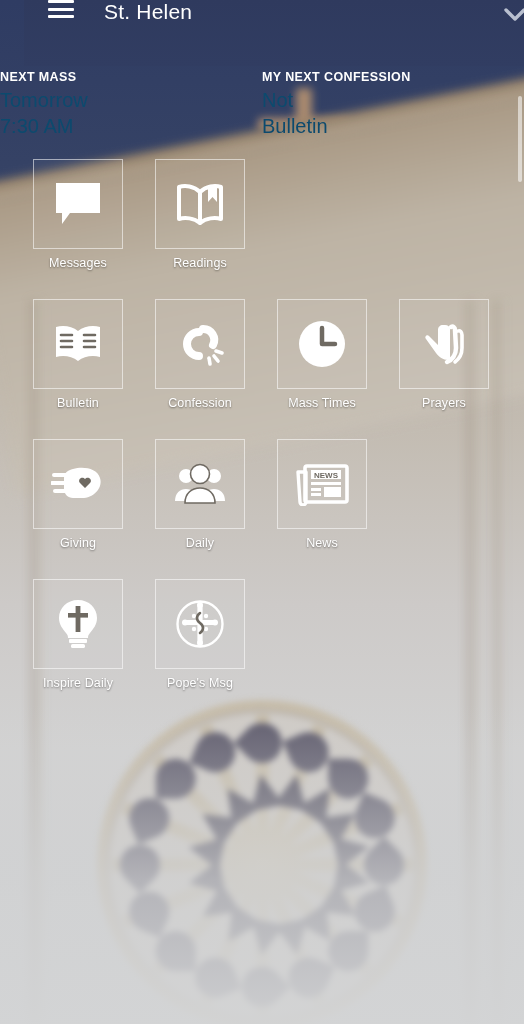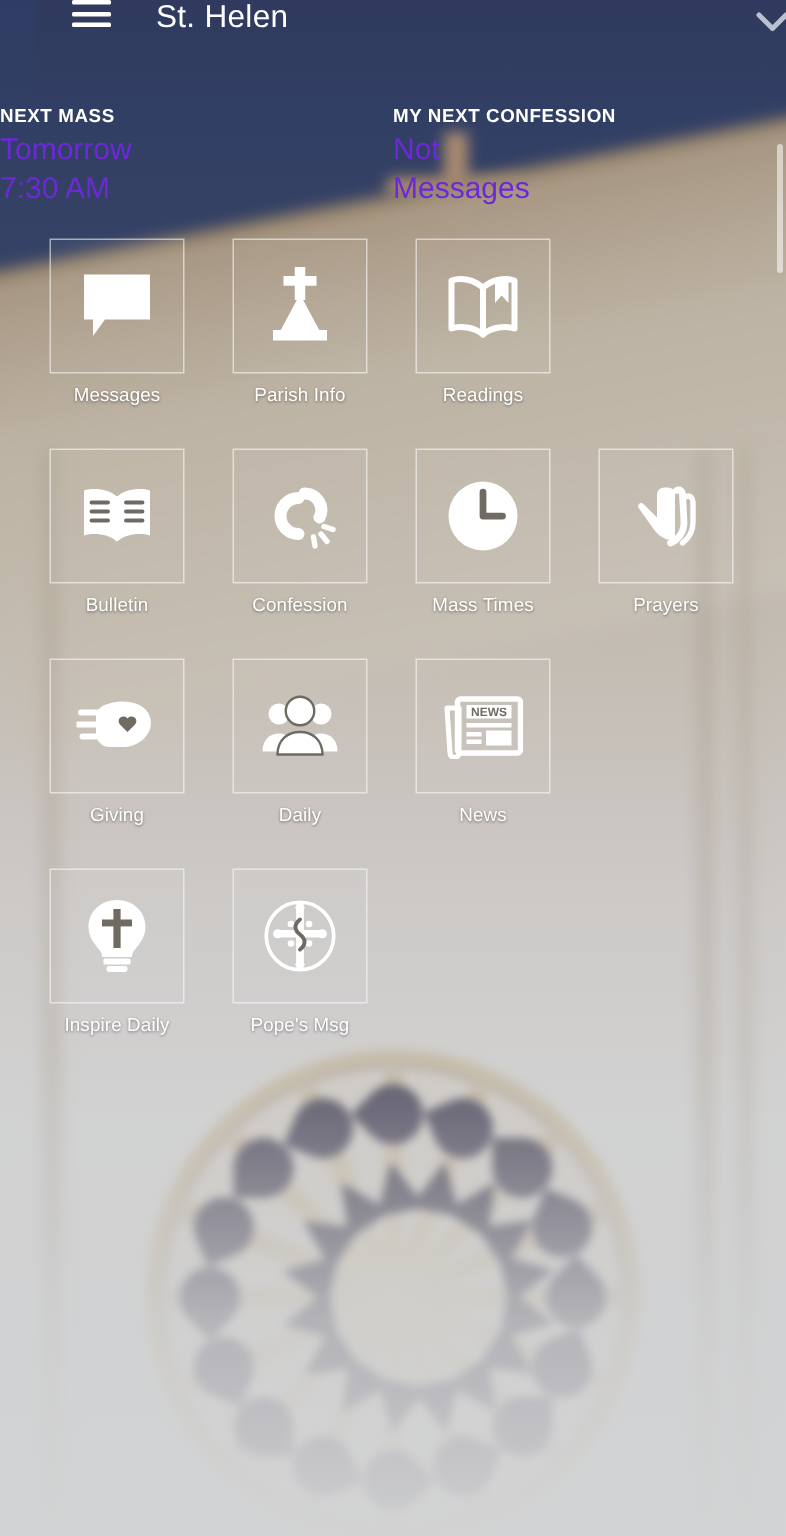--- a/index.html
+++ b/index.html
@@ -108,21 +108,21 @@
   
   #status-strip {
     position:absolute; left:0; top:66px; width:100%; height:86px; z-index:5;
     display:flex;
   }
   .status-col { flex:1; padding-top:4px; }
   .status-col .cap {
     color:#fff; font-size:12.5px; font-weight:bold; letter-spacing:.4px;
   }
   .status-col .val {
-    color:#6d28d9; font-size:20px; font-weight:300; line-height:26px; margin-top:3px;
+    color:#0c4a6e; font-size:20px; font-weight:300; line-height:26px; margin-top:3px;
     white-space:pre-line;
   }
 
   
   #grid {
     position:absolute; left:0; top:159px; width:472px; z-index:4;
   }
   .grid-row { display:flex; height:140px; padding-left:33px; }
   .tile { width:90px; margin-right:32px; cursor:pointer; }
   .tile-box {
@@ -237,50 +237,37 @@
 
 <div id="status-strip">
   <div class="status-col">
     <div class="cap">NEXT MASS</div>
     <div class="val">Tomorrow
 7:30 AM</div>
   </div>
   <div class="status-col">
     <div class="cap">MY NEXT CONFESSION</div>
     <div class="val">Not
-Messages</div>
+Bulletin</div>
   </div>
 </div>
 
 <div id="scrollbar"></div>
 
 <div id="grid">
     <div class="grid-row">
       <div class="tile">
         <div class="tile-box">
           <span class="ico">
             <svg width="48" height="46" viewBox="0 0 48 46">
               <path d="M2 2h44v30H16l-8 11V32H2z" fill="#ffffff"></path>
             </svg>
           </span>
         </div>
         <div class="tile-label">Messages</div>
-      </div>
-      <div class="tile">
-        <div class="tile-box">
-          <span class="ico">
-            <svg width="48" height="52" viewBox="0 0 48 52">
-              <rect x="20.5" y="0" width="7" height="22" fill="#ffffff"></rect>
-              <rect x="13" y="6" width="22" height="6.5" fill="#ffffff"></rect>
-              <path d="M24 18 L40 48 H8 Z" fill="#ffffff"></path>
-              <rect x="6" y="42" width="36" height="7" fill="#ffffff"></rect>
-            </svg>
-          </span>
-        </div>
-        <div class="tile-label">Parish Info</div>
       </div>
       <div class="tile">
         <div class="tile-box">
           <span class="ico">
             <svg width="50" height="44" viewBox="0 0 50 44">
               <path d="M25 10 C19 4 10 3 4 5 V37 C10 35 19 36 25 41Z" fill="none" stroke="#ffffff" stroke-width="4" stroke-linejoin="round"></path>
               <path d="M25 10 C31 4 40 3 46 5 V37 C40 35 31 36 25 41Z" fill="none" stroke="#ffffff" stroke-width="4" stroke-linejoin="round"></path>
               <path d="M33 5 v15 l4.5-5 4.5 5 V4" fill="#ffffff"></path>
             </svg>
           </span>

